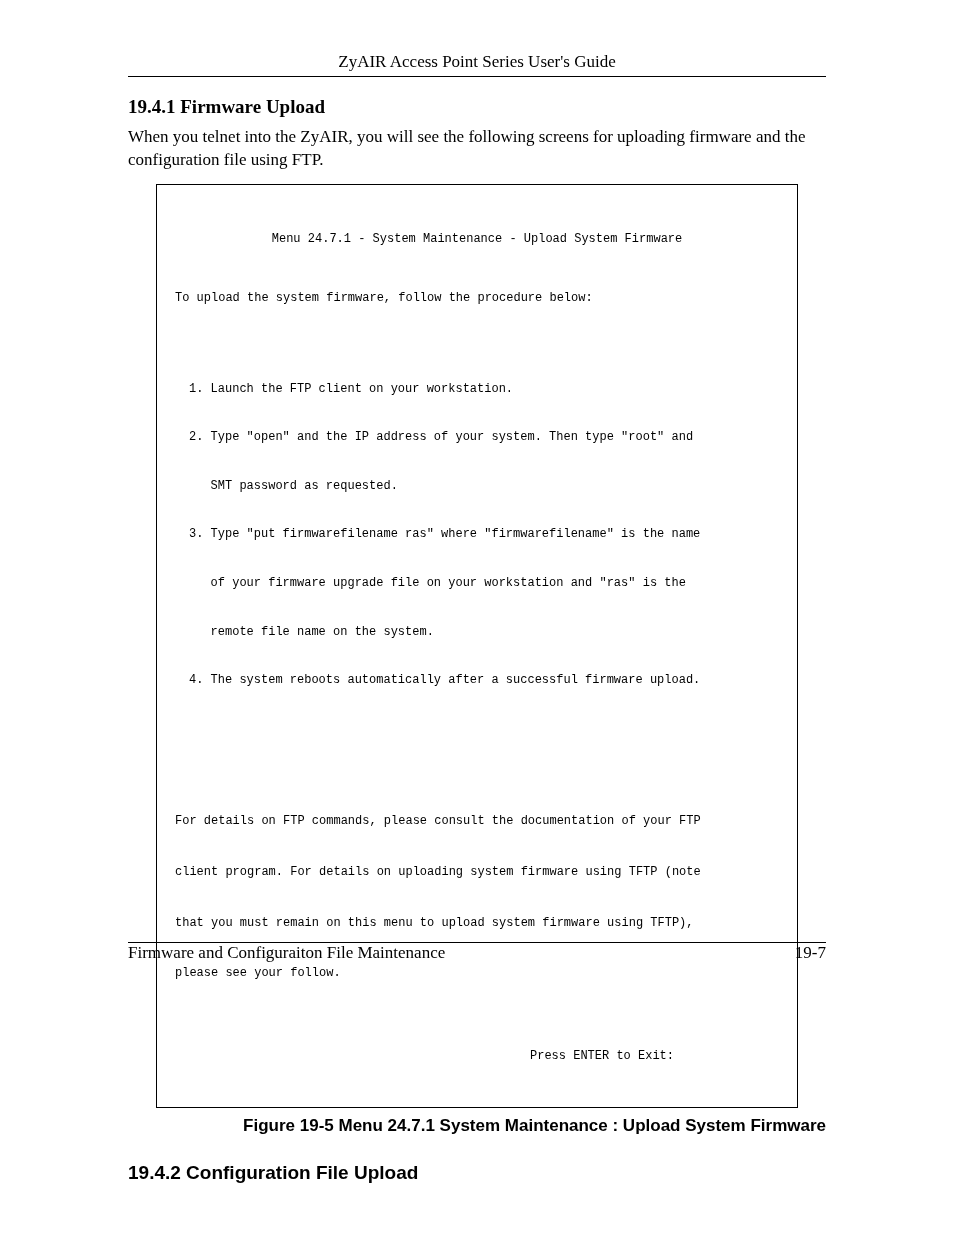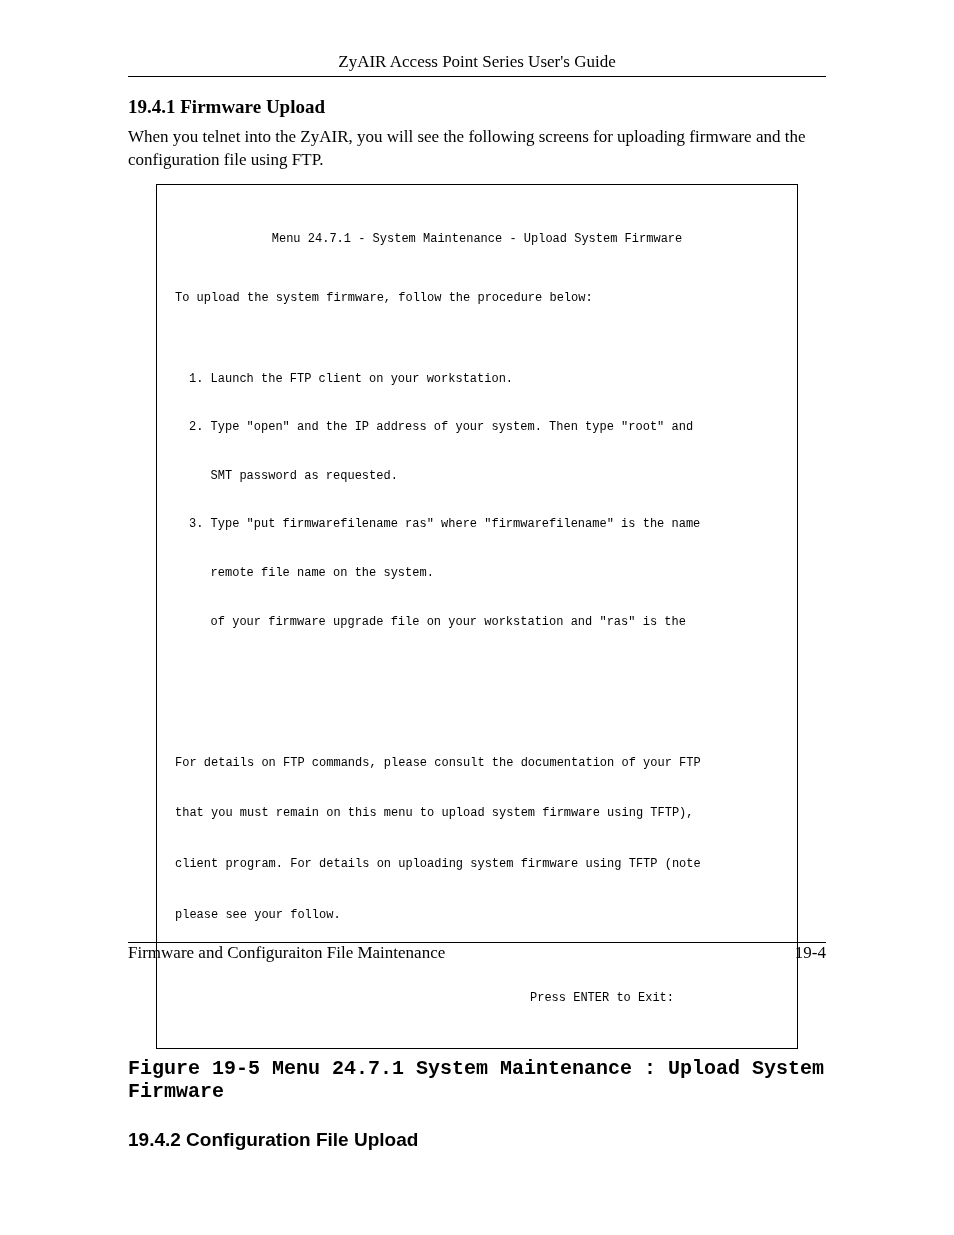--- a/index.html
+++ b/index.html
@@ -49,43 +49,44 @@
       font-family: 'Courier New', Courier, monospace;
       font-size: 12px;
       line-height: 1.35;
       white-space: pre;
     }
     .terminal-title {
       text-align: center;
       margin-bottom: 10px;
     }
     .terminal-intro {
+      margin-bottom: 10px;
       padding-left: 8px;
     }
     .terminal-list {
       padding-left: 22px;
       margin-bottom: 10px;
     }
     .terminal-list-item {
       padding-left: 18px;
       text-indent: -18px;
     }
     .terminal-note {
       padding-left: 8px;
       margin-bottom: 2px;
     }
     .terminal-exit {
       text-align: center;
       padding-left: 250px;
     }
     .figure-caption {
-      font-family: Liberation Mono, monospace;
+      font-family: Liberation Sans, sans-serif;
       font-weight: bold;
-      font-size: 20px;
-      text-align: left;
+      font-size: 17px;
+      text-align: right;
       margin-top: 6px;
       margin-bottom: 26px;
     }
     .section2-heading {
       font-family: Arial, Helvetica, sans-serif;
       font-weight: bold;
       font-size: 19px;
       margin-bottom: 8px;
     }
     .footer {
@@ -111,34 +112,35 @@
   <div class="body-text">When you telnet into the ZyAIR, you will see the following screens for uploading firmware and the configuration file using FTP.</div>
 
   <div class="terminal-box">
     <div class="terminal-title">Menu 24.7.1 - System Maintenance - Upload System Firmware</div>
     <div class="terminal-intro">To upload the system firmware, follow the procedure below:</div>
     <div class="terminal-list">
       <div class="terminal-list-item">1. Launch the FTP client on your workstation.</div>
       <div class="terminal-list-item">2. Type "open" and the IP address of your system. Then type "root" and</div>
       <div class="terminal-list-item">   SMT password as requested.</div>
       <div class="terminal-list-item">3. Type "put firmwarefilename ras" where "firmwarefilename" is the name</div>
+      <div class="terminal-list-item">   of your firmware upgrade file on your workstation and "ras" is the</div>
       <div class="terminal-list-item">   remote file name on the system.</div>
-      <div class="terminal-list-item">   of your firmware upgrade file on your workstation and "ras" is the</div>
+      <div class="terminal-list-item">4. The system reboots automatically after a successful firmware upload.</div>
     </div>
     <div style="margin-top:18px;">
       <div class="terminal-note">For details on FTP commands, please consult the documentation of your FTP</div>
+      <div class="terminal-note">client program. For details on uploading system firmware using TFTP (note</div>
       <div class="terminal-note">that you must remain on this menu to upload system firmware using TFTP),</div>
-      <div class="terminal-note">client program. For details on uploading system firmware using TFTP (note</div>
       <div class="terminal-note">please see your follow.</div>
     </div>
     <div class="terminal-exit">Press ENTER to Exit:</div>
   </div>
 
   <div class="figure-caption">Figure 19-5 Menu 24.7.1 System Maintenance : Upload System Firmware</div>
 
   <div class="section2-heading">19.4.2 Configuration File Upload</div>
 
 </div>
 
 <div class="footer">
   <span>Firmware and Configuraiton File Maintenance</span>
-  <span>19-4</span>
+  <span>19-7</span>
 </div>
 
 </body></html>

